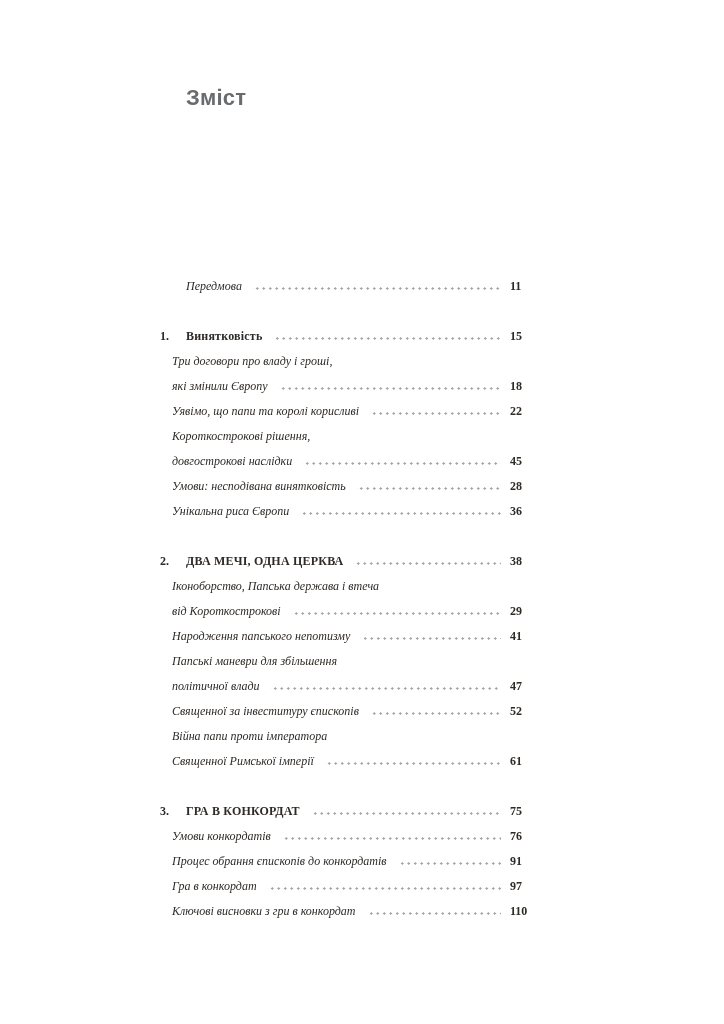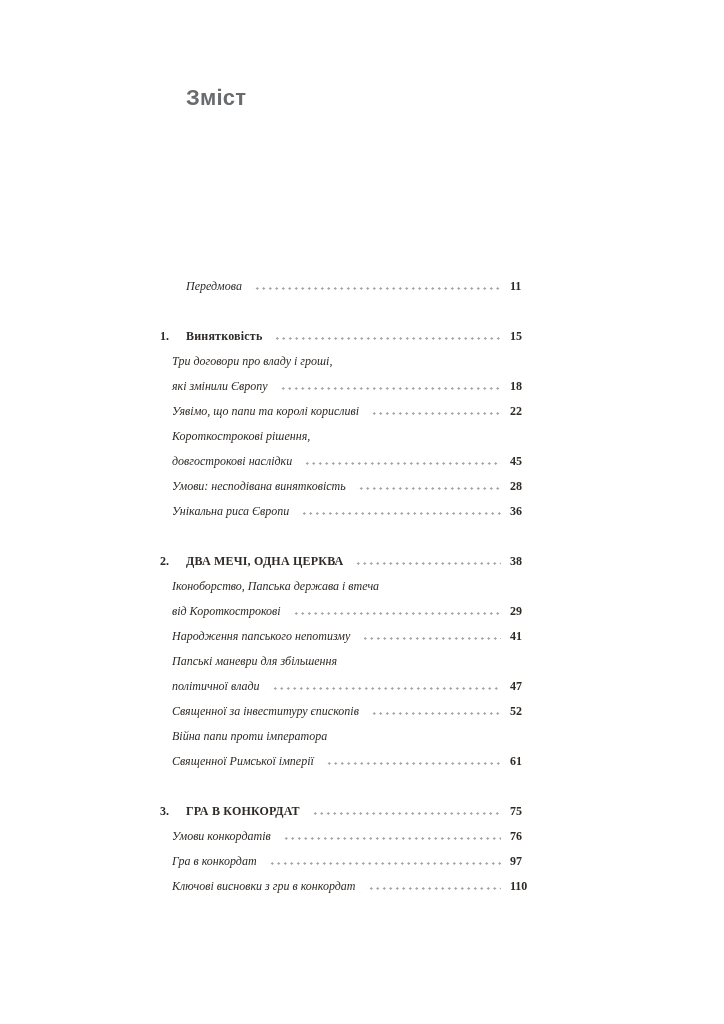--- a/index.html
+++ b/index.html
@@ -216,20 +216,27 @@
         <div class="items">
 
           <div class="entry">
             <div class="entry-line">
               <span class="etext">Умови конкордатів</span>
               <span class="leader"></span>
               <span class="pnum">76</span>
             </div>
           </div>
 
+          <div class="entry">
+            <div class="entry-line">
+              <span class="etext">Процес обрання єпископів до конкордатів</span>
+              <span class="leader"></span>
+              <span class="pnum">91</span>
+            </div>
+          </div>
 
           <div class="entry">
             <div class="entry-line">
               <span class="etext">Гра в конкордат</span>
               <span class="leader"></span>
               <span class="pnum">97</span>
             </div>
           </div>
 
           <div class="entry">

